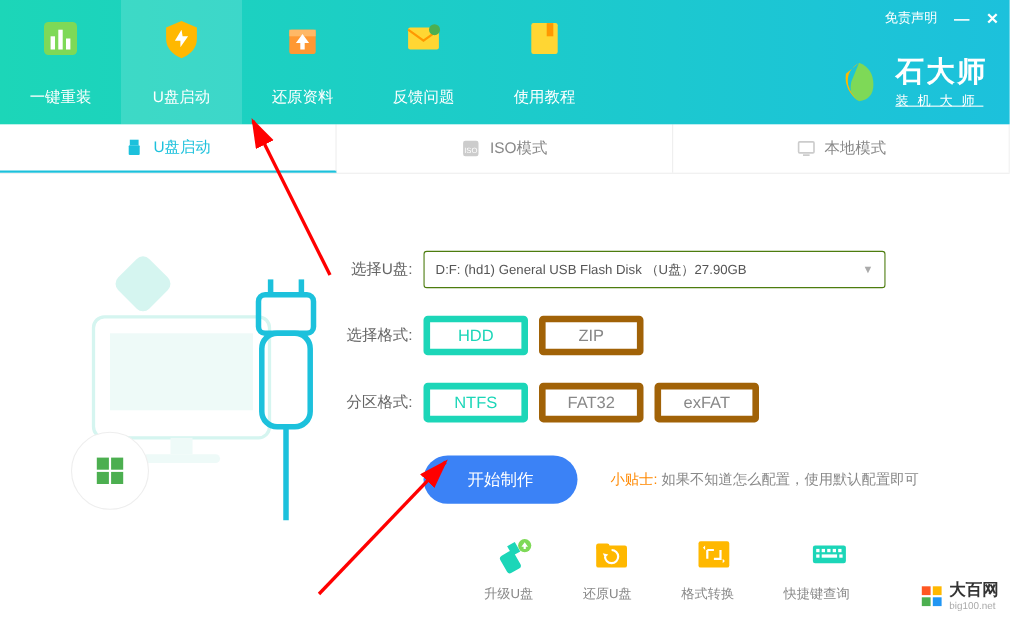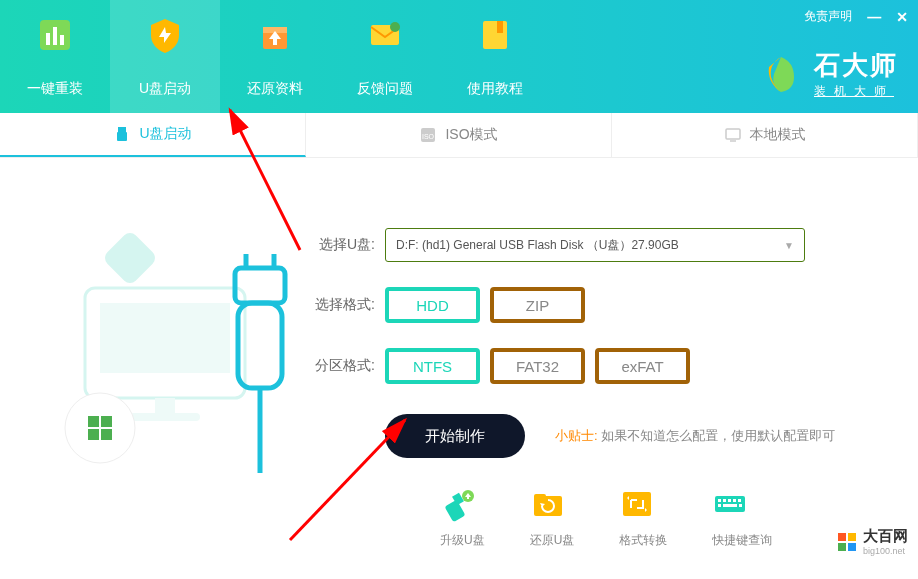--- a/index.html
+++ b/index.html
@@ -26,31 +26,31 @@
     .tab-icon { width: 18px; height: 18px; }
     
     .main { display: flex; padding: 40px 30px 20px 40px; gap: 20px; }
     .illustration { width: 250px; height: 280px; position: relative; }
     
     .form { flex: 1; padding-top: 30px; }
     .form-row { display: flex; align-items: center; margin-bottom: 25px; gap: 10px; }
     .form-label { width: 65px; font-size: 14px; color: #666; text-align: right; }
     .select-box { flex: 1; max-width: 420px; height: 34px; border: 1px solid #4d7c0f; border-radius: 3px; display: flex; align-items: center; padding: 0 10px; font-family: monospace; font-size: 12px; color: #555; position: relative; cursor: pointer; }
     .select-arrow { position: absolute; right: 10px; color: #aaa; font-size: 10px; }
-    .opt-btn { width: 95px; height: 36px; border: 4px solid #a16207; border-radius: 4px; display: flex; align-items: center; justify-content: center; font-size: 15px; color: #888; cursor: pointer; background: #fff; }
+    .opt-btn { width: 95px; height: 36px; border: 6px solid #a16207; border-radius: 4px; display: flex; align-items: center; justify-content: center; font-size: 15px; color: #888; cursor: pointer; background: #fff; }
     .opt-btn.selected { border-color: #1cd6b8; color: #1cd6b8; }
     
     .action-row { display: flex; align-items: center; gap: 30px; margin-top: 30px; margin-left: 75px; }
-    .start-btn { width: 140px; height: 44px; background: #0f172a; color: #fff; border: none; border-radius: 22px; font-size: 15px; cursor: pointer; }
+    .start-btn { width: 140px; height: 44px; background: #3b82f6; color: #fff; border: none; border-radius: 22px; font-size: 15px; cursor: pointer; }
     .tip { font-size: 13px; }
     .tip-label { color: #ff8800; }
     .tip-text { color: #888; }
     
     .bottom-tools { position: absolute; bottom: 30px; left: 440px; display: flex; gap: 45px; }
-    .tool { display: flex; flex-direction: column; align-items: flex-start; gap: 10px; cursor: pointer; }
+    .tool { display: flex; flex-direction: column; align-items: flex-end; gap: 10px; cursor: pointer; }
     .tool-icon { width: 36px; height: 36px; }
     .tool-label { font-size: 12px; color: #888; }
     
     .watermark { position: absolute; right: 10px; bottom: 23px; display: flex; align-items: center; gap: 5px; }
     .wm-logo { width: 22px; height: 22px; }
     .wm-text { display: flex; flex-direction: column; }
     .wm-title { font-size: 15px; font-weight: bold; color: #333; }
     .wm-url { font-size: 9px; color: #aaa; }
     
     .arrow-svg { position: absolute; pointer-events: none; z-index: 100; }

